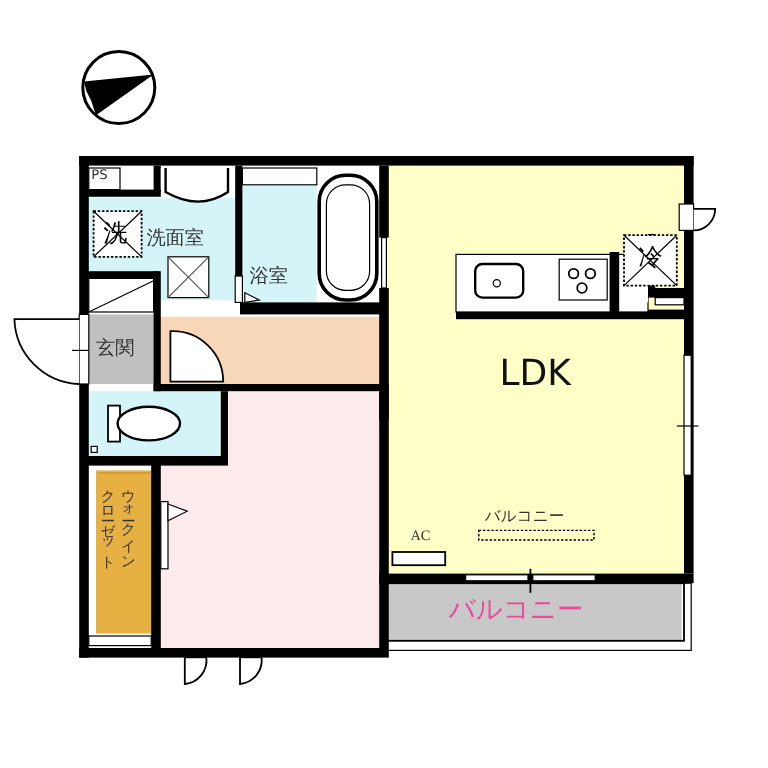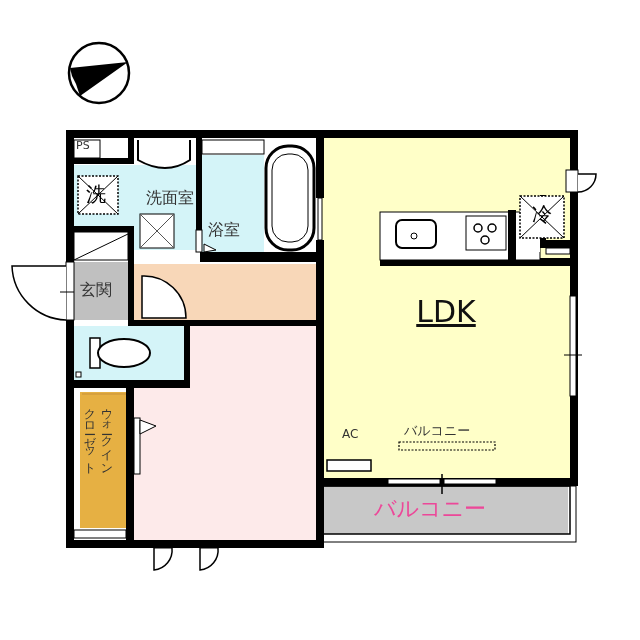--- a/index.html
+++ b/index.html
@@ -1,21 +1,21 @@
 <!DOCTYPE html>
 <html><head>
 <meta charset="utf-8">
 <style>
   html, body { margin:0; padding:0; background:#ffffff; }
   body { width:640px; height:640px; position:relative; overflow:hidden;
          font-family:"DejaVu Sans","Liberation Sans",sans-serif; }
   .abs { position:absolute; }
   svg { position:absolute; left:0; top:0; }
   .lbl { position:absolute; color:#333; white-space:nowrap; line-height:1; }
-  .big { color:#111; text-align:center; line-height:1.05;text-decoration:underline; }
+  .big { color:#111; text-align:center; line-height:1.05; }
 </style>
 </head>
 <body>
 
 <div class="abs" style="left:66px;top:40px;width:66px;height:66px;">
   <svg width="66" height="66">
     <circle cx="33" cy="33" r="30" fill="#fff" stroke="#000" stroke-width="2.5"></circle>
     <polygon points="4,28 62,22 14,56 10,44 6,36" fill="#000"></polygon>
   </svg>
 </div>
@@ -135,31 +135,31 @@
   <rect x="388" y="479" width="52" height="5" fill="#fff" stroke="#000" stroke-width="1"></rect>
   <rect x="444" y="479" width="52" height="5" fill="#fff" stroke="#000" stroke-width="1"></rect>
   <line x1="442" y1="474" x2="442" y2="494" stroke="#000" stroke-width="1.5"></line>
 
   <rect x="322" y="486" width="248" height="48" fill="none" stroke="#000" stroke-width="1.5"></rect>
   <rect x="322" y="486" width="254" height="56" fill="none" stroke="#000" stroke-width="1"></rect>
 </svg>
 
 <div class="lbl" style="left:76px;top:140px;font-size:11px;">PS</div>
 <div class="lbl" style="left:86px;top:184px;font-size:20px;color:#000;">洗</div>
-<div class="lbl" style="left:122px;top:190px;font-size:16px;margin-left:24px;">洗面室</div>
+<div class="lbl" style="left:122px;top:190px;font-size:16px;">洗面室</div>
 <div class="lbl" style="left:208px;top:190px;font-size:16px;margin-top:32px;">浴室</div>
 <div class="lbl" style="left:80px;top:282px;font-size:16px;">玄関</div>
 <div class="lbl" style="left:532px;top:204px;font-size:20px;color:#000;">冷</div>
 
 <div class="lbl big" style="left:396px;top:296px;width:100px;font-size:30px;">
   <div>LDK</div>
 </div>
 
 <div class="lbl" style="left:404px;top:424px;font-size:13px;">バルコニー</div>
-<div class="lbl" style="left:342px;top:428px;font-size:12px;">AC</div>
+<div class="lbl" style="left:342px;top:440px;font-size:12px;font-family:Liberation Serif, serif;">AC</div>
 
 <div class="lbl big" style="left:176px;top:422px;width:110px;font-size:30px;">
 </div>
 
 <div class="lbl" style="left:84px;top:400px;font-size:12px;writing-mode:vertical-rl;color:#333;">
   <span>クローゼット</span>
 </div>
 <div class="lbl" style="left:101px;top:400px;font-size:12px;writing-mode:vertical-rl;color:#333;">
   <span>ウォークイン</span>
 </div>

